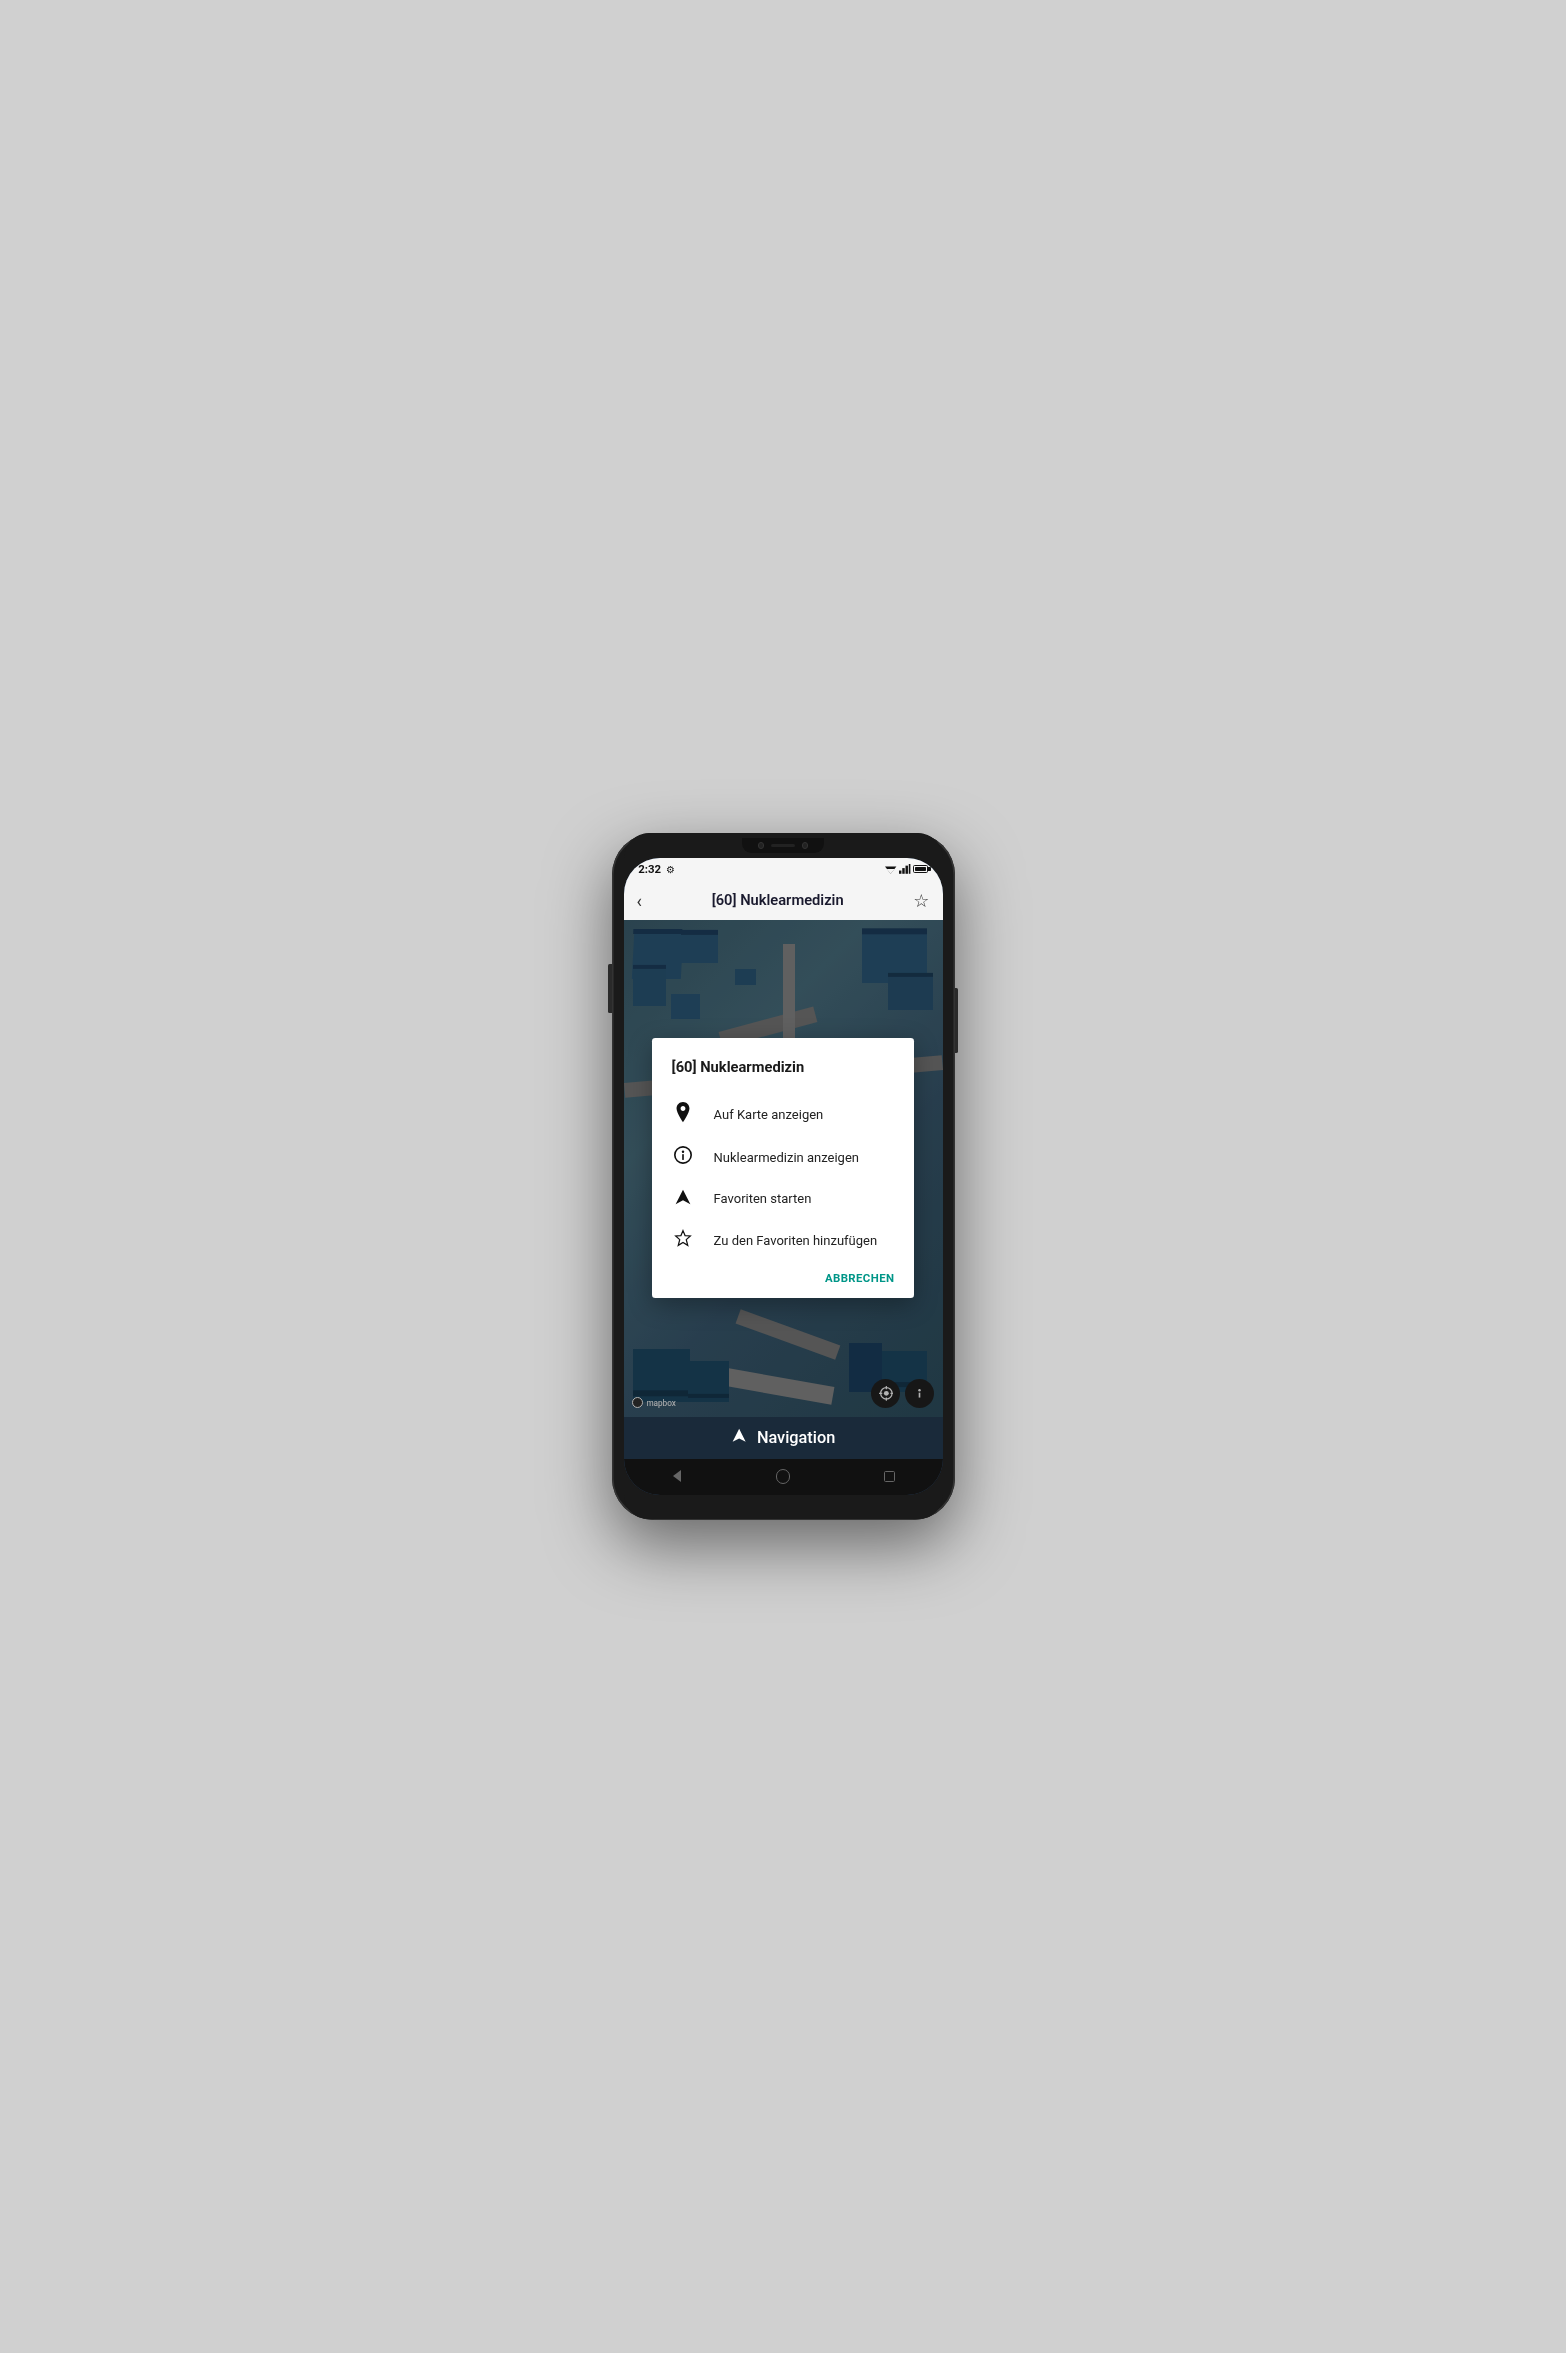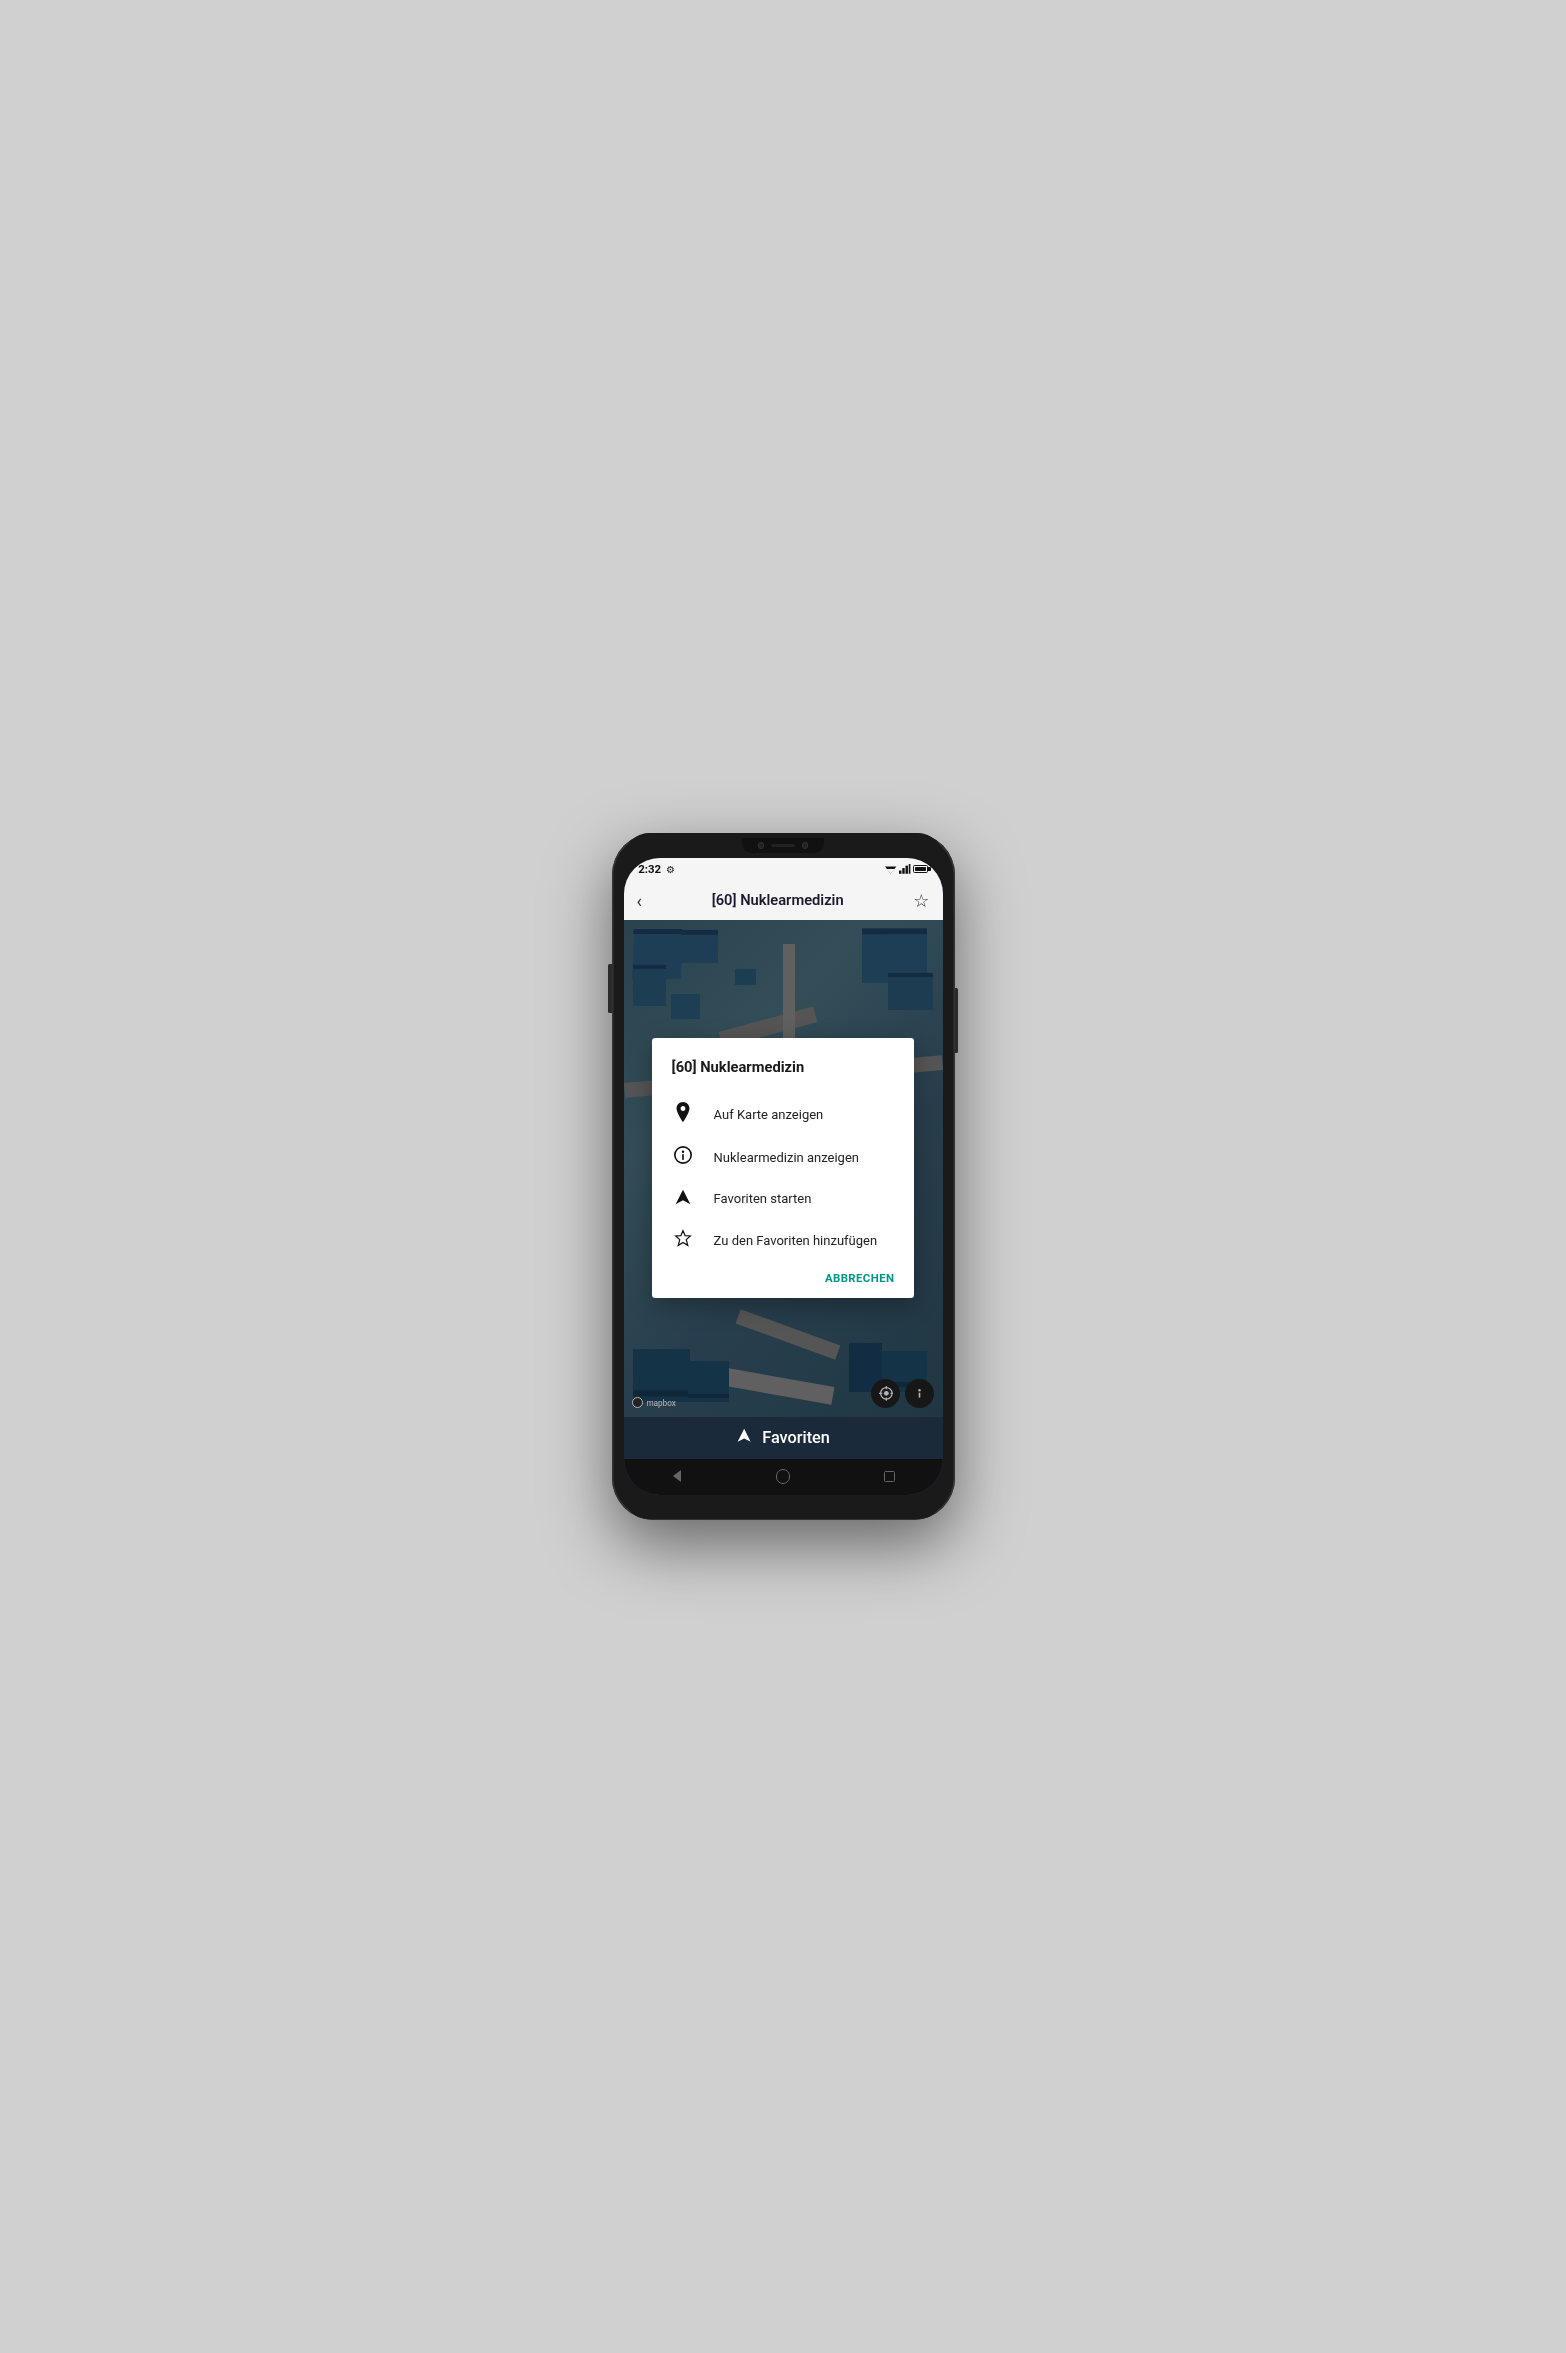--- a/index.html
+++ b/index.html
@@ -540,21 +540,21 @@
         </div>
       </div>
     </div>
 
     <div class="nav-bar">
       <span class="nav-bar-icon">
         <svg width="16.3" height="16.3" viewBox="0 0 20 20" fill="white">
           <polygon points="2,18 10,2 18,18 10,14"></polygon>
         </svg>
       </span>
-      <span class="nav-bar-text">Favoriten</span>
+      <span class="nav-bar-text">Navigation</span>
     </div>
 
     <div class="android-nav">
       <div class="android-nav-btn">
         <div class="tri-back"></div>
       </div>
       <div class="android-nav-btn">
         <div class="circle-home"></div>
       </div>
       <div class="android-nav-btn">

